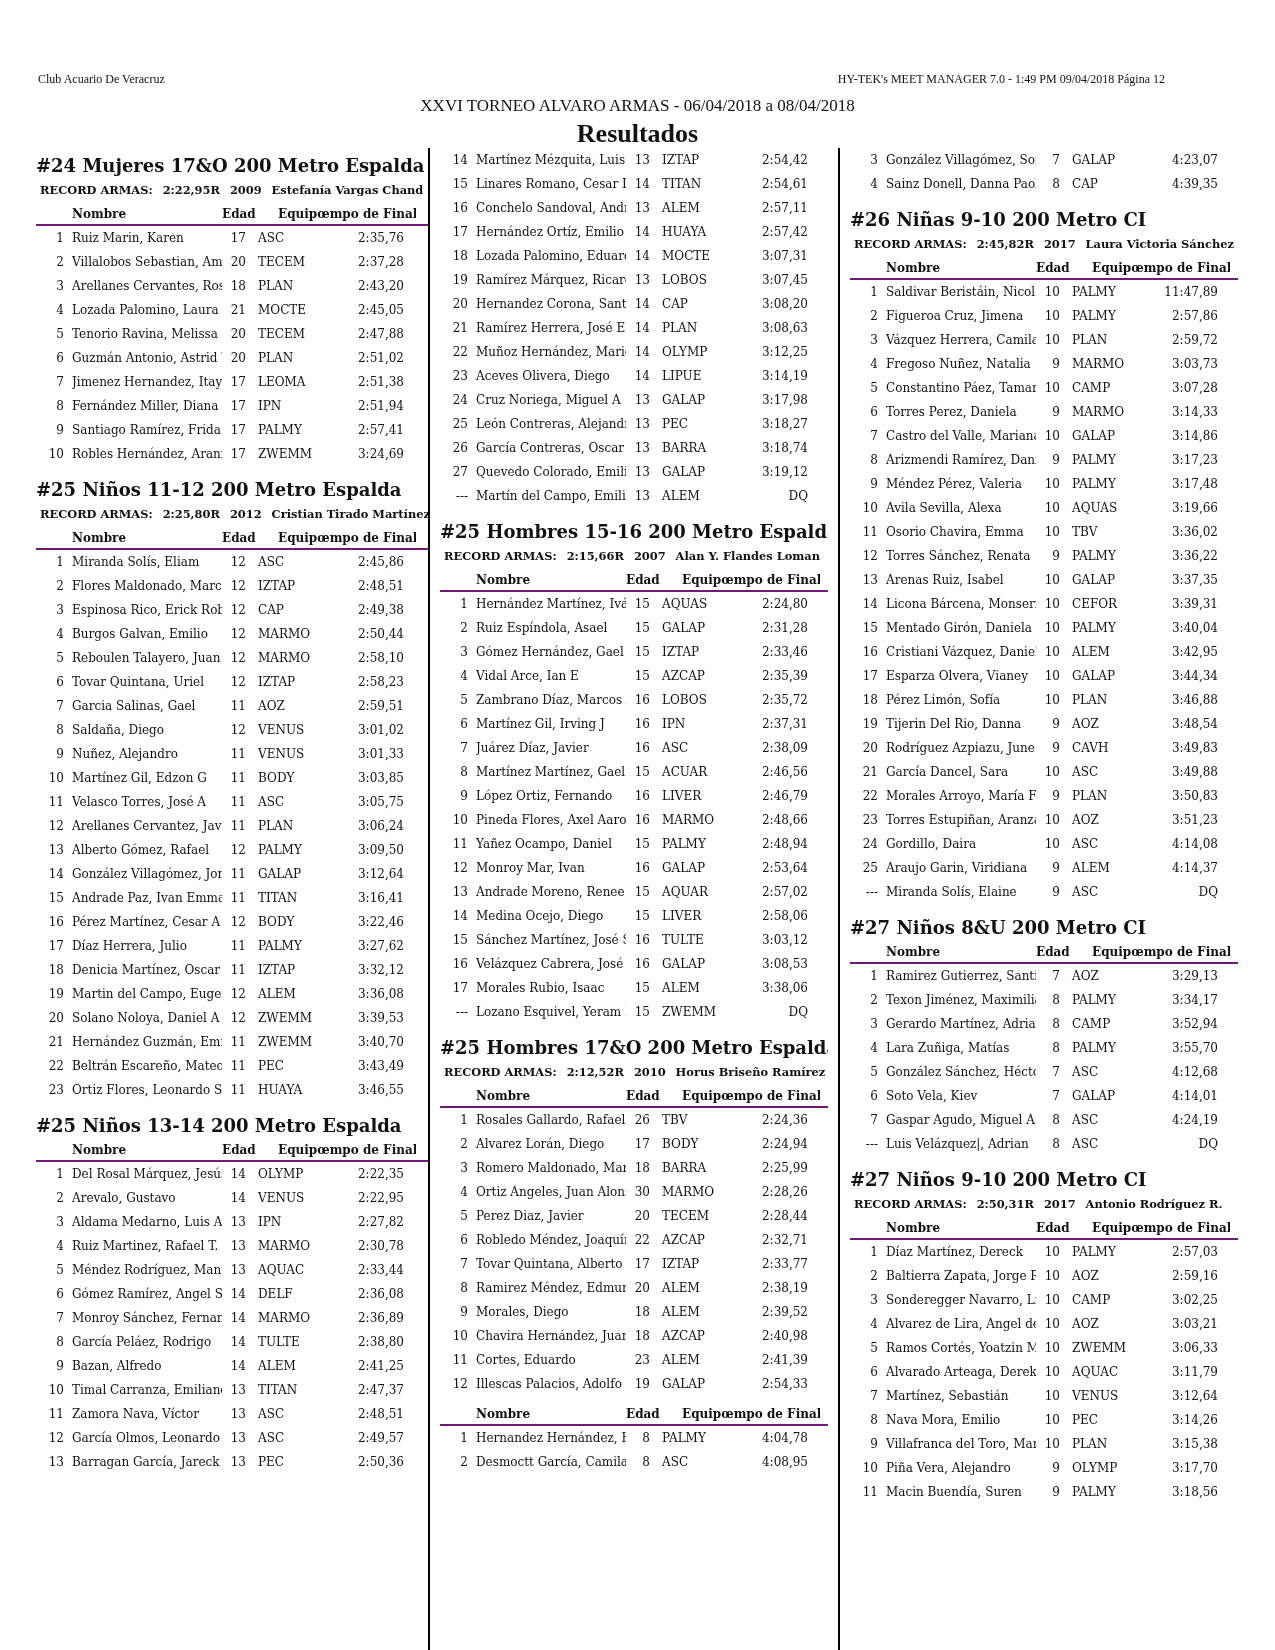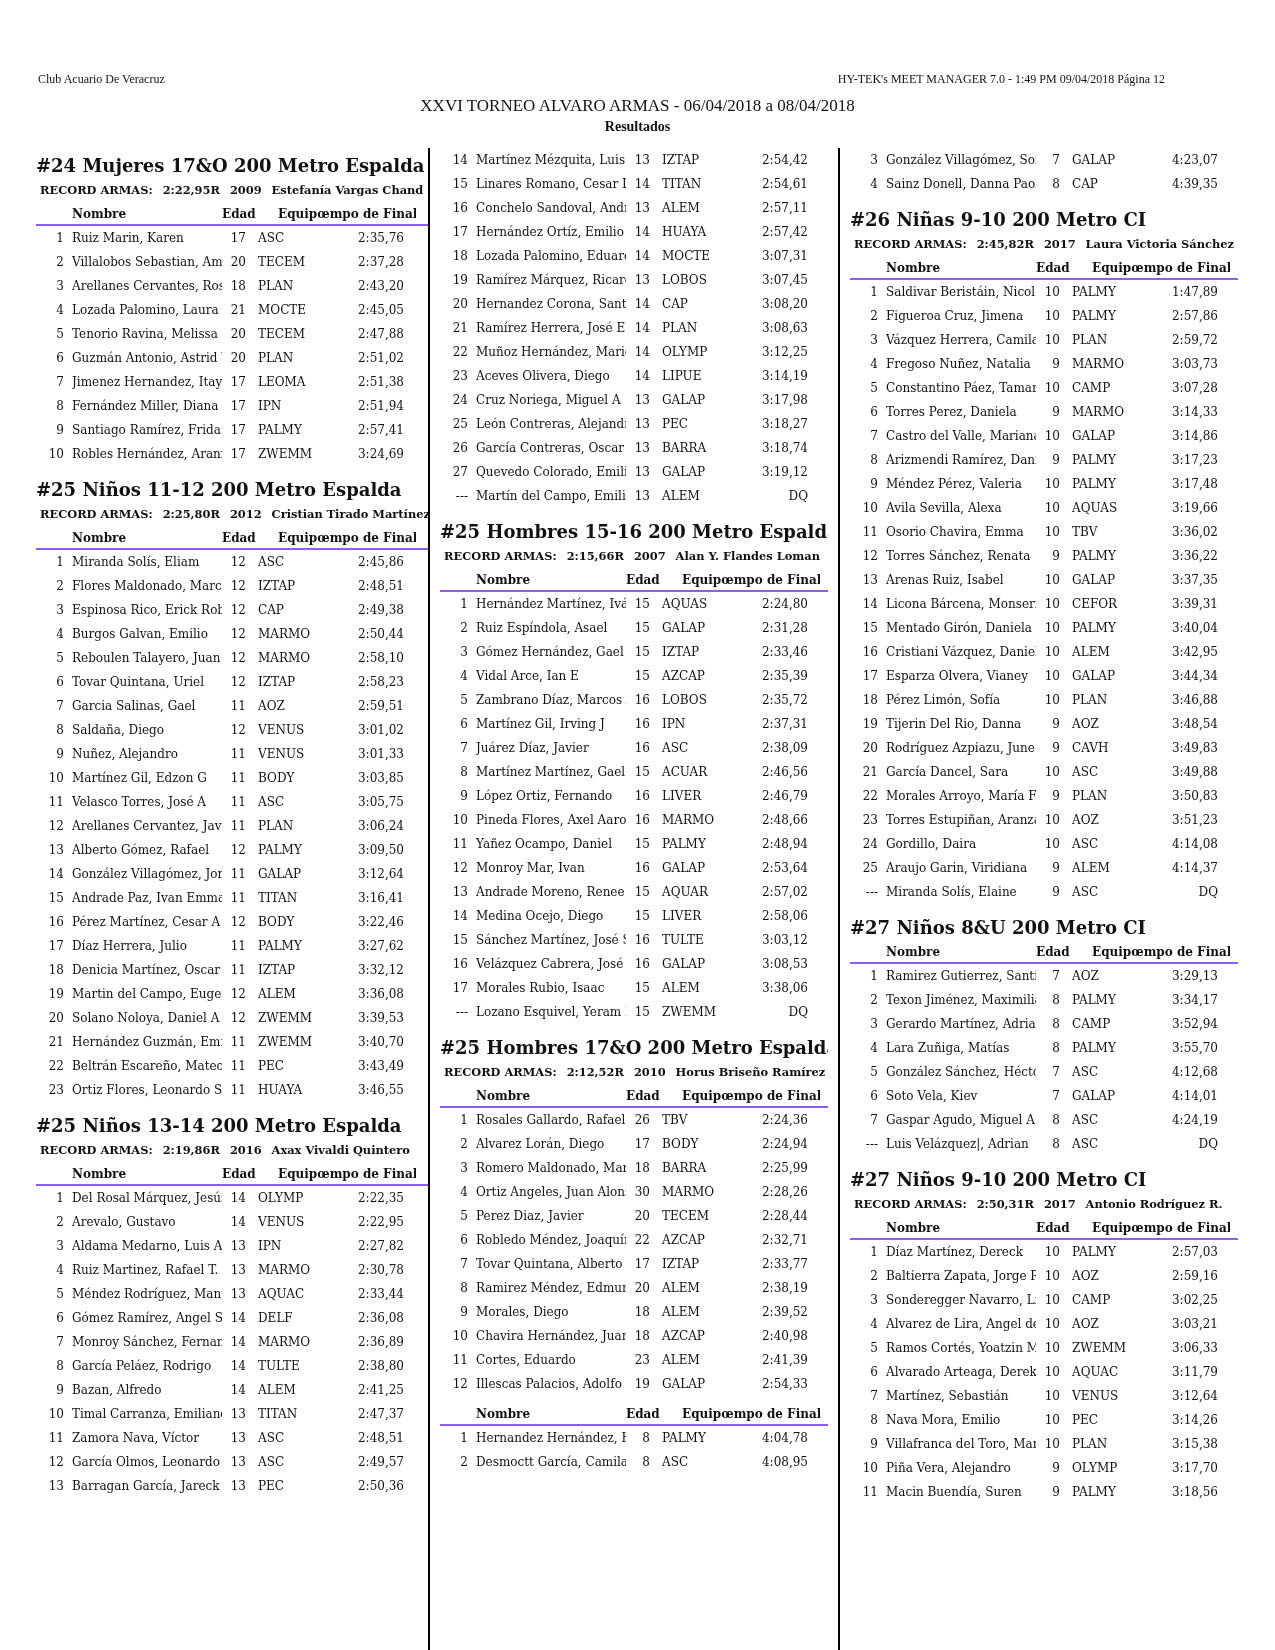--- a/index.html
+++ b/index.html
@@ -2,31 +2,31 @@
 <html><head>
 <meta charset="utf-8">
 <style>
   * { box-sizing: border-box; margin: 0; padding: 0; }
   html, body { width: 1275px; height: 1650px; background: #ffffff; }
   body { position: relative; font-family: "DejaVu Serif", "Liberation Serif", serif; color: #111; overflow: hidden; }
   .hdr { position: absolute; font-family: "Liberation Serif", serif; font-size: 12px; white-space: nowrap; }
   #club { left: 38px; top: 72px; }
   #meta { right: 110px; top: 72px; }
   #meet { left: 0; right: 0; top: 96px; text-align: center; font-size: 17px; }
-  #results-title { left: 0; right: 0; top: 119px; text-align: center; font-size: 14px; font-weight: bold; }
+  #results-title { left: 0; right: 0; top: 119px; text-align: center; font-size: 26px; font-weight: bold; }
   .col { position: absolute; top: 148px; bottom: 0; overflow: hidden; }
   #col1 { left: 36px; width: 392px; }
   #col2 { left: 428px; width: 400px; border-left: 2px solid #000; }
   #col3 { left: 838px; width: 400px; border-left: 2px solid #000; }
   #col2 .inner, #col3 .inner { padding-left: 10px; }
   #col2 .inner { padding-left: 10px; }
   .event-title { font-weight: bold; font-size: 18px; height: 24px; line-height: 24px; white-space: nowrap; margin-top: 6px; }
   .record { font-weight: bold; font-size: 11.4px; height: 24px; line-height: 24px; white-space: nowrap; overflow: hidden; padding-left: 4px; }
   .record span { margin-right: 10px; }
-  .thead { display: flex; font-weight: bold; font-size: 12px; height: 24px; line-height: 24px; border-bottom: 2px solid #8b5cf6; white-space: nowrap; }
+  .thead { display: flex; font-weight: bold; font-size: 12px; height: 24px; line-height: 24px; border-bottom: 2px solid #701a75; white-space: nowrap; }
   .row { display: flex; font-size: 12px; height: 24px; line-height: 24px; white-space: nowrap; }
   .c-place { width: 36px; text-align: right; padding-right: 8px; flex: none; }
   .c-name { width: 150px; overflow: hidden; flex: none; }
   .c-age { width: 30px; text-align: right; padding-right: 6px; flex: none; }
   .c-team { width: 58px; padding-left: 6px; flex: none; }
   .c-time { width: 94px; text-align: right; flex: none; overflow: hidden; }
   .thead .c-name { padding-left: 0; }
   .thead .c-age { width: 50px; text-align: left; }
   .thead .c-team { width: 50px; }
   .thead .c-timehdr { width: 94px; text-align: right; overflow: hidden; flex: none; }
@@ -292,21 +292,20 @@
           <span class="c-place">23</span>
           <span class="c-name">Ortiz Flores, Leonardo S</span>
           <span class="c-age">11</span>
           <span class="c-team">HUAYA</span>
           <span class="c-time">3:46,55</span>
         </div>
         <div class="spacer"></div>
       </div>
       <div class="event-block">
         <div class="event-title">#25  Niños 13-14 200 Metro Espalda</div>
-        <div class="record"><span>RECORD ARMAS:</span><span>2:19,86R</span><span>2016</span><span>Axax Vivaldi Quintero</span></div>
         <div class="thead">
           <span class="c-place"></span>
           <span class="c-name">Nombre</span>
           <span class="c-age">Edad</span>
           <span class="c-team">Equipo</span>
           <span class="c-timehdr">empo de Finales</span>
         </div>
         <div class="row">
           <span class="c-place">1</span>
           <span class="c-name">Del Rosal Márquez, Jesús</span>
@@ -799,21 +798,21 @@
           <span class="c-name">Nombre</span>
           <span class="c-age">Edad</span>
           <span class="c-team">Equipo</span>
           <span class="c-timehdr">empo de Finales</span>
         </div>
         <div class="row">
           <span class="c-place">1</span>
           <span class="c-name">Saldivar Beristáin, Nicole</span>
           <span class="c-age">10</span>
           <span class="c-team">PALMY</span>
-          <span class="c-time">1:47,89</span>
+          <span class="c-time">11:47,89</span>
         </div>
         <div class="row">
           <span class="c-place">2</span>
           <span class="c-name">Figueroa Cruz, Jimena</span>
           <span class="c-age">10</span>
           <span class="c-team">PALMY</span>
           <span class="c-time">2:57,86</span>
         </div>
         <div class="row">
           <span class="c-place">3</span>

